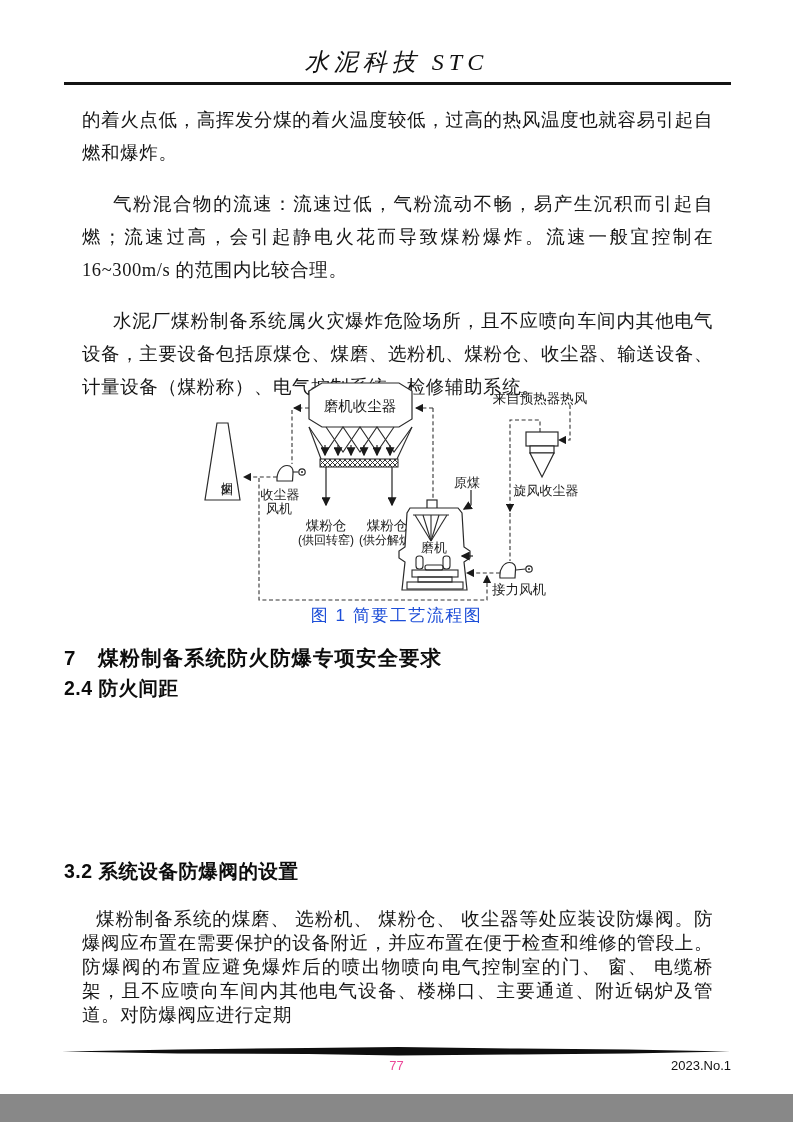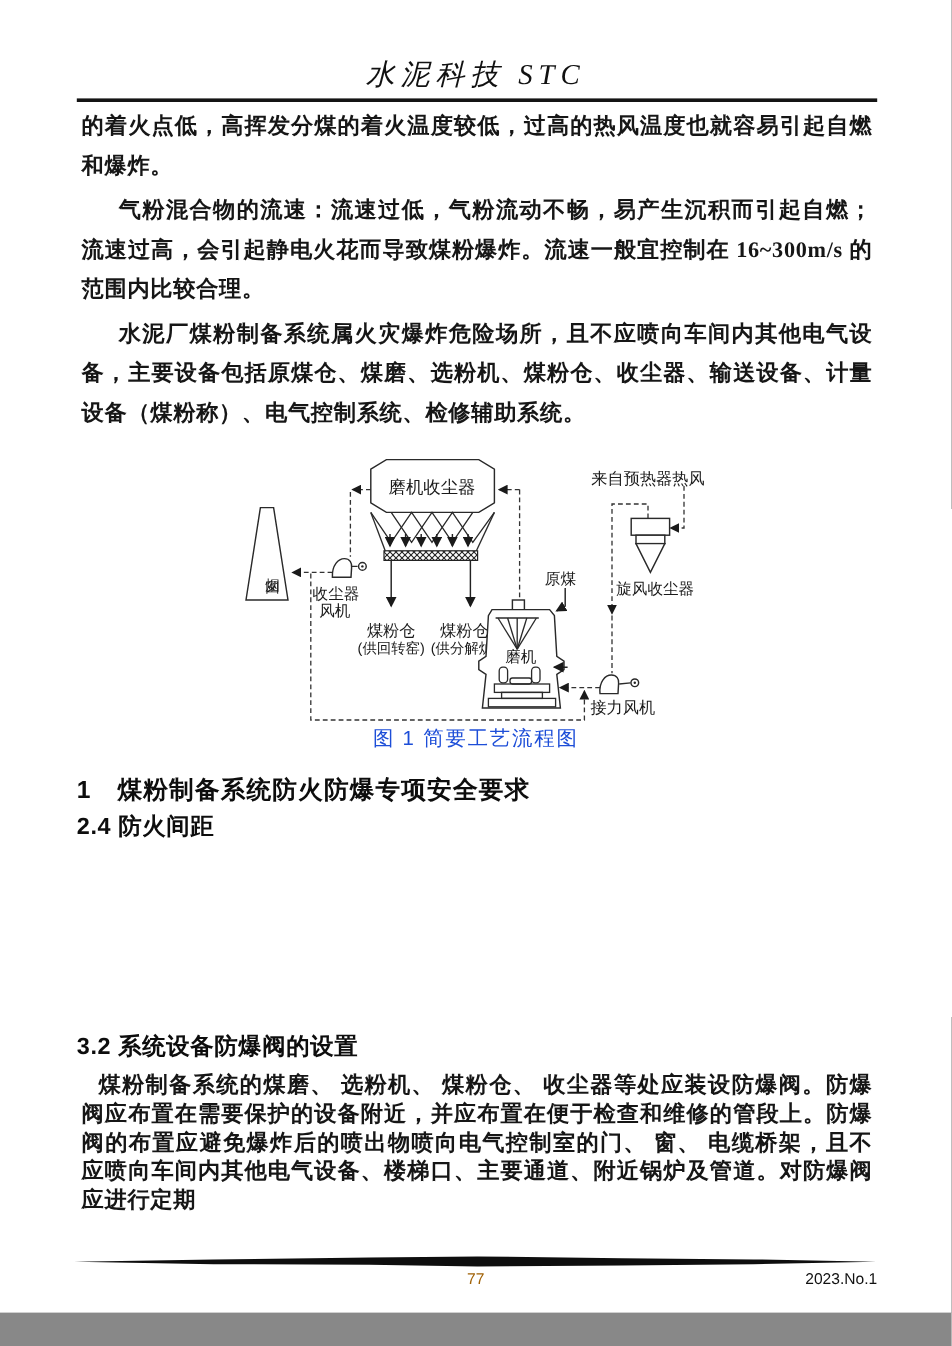--- a/index.html
+++ b/index.html
@@ -12,21 +12,21 @@
     position:absolute;top:46px;left:0;width:100%;text-align:center;
     font-size:24px;font-style:italic;letter-spacing:5px;color:#111;
     font-family:"Liberation Serif","DejaVu Serif",serif;
   }
   .top-rule{position:absolute;top:82px;left:64px;width:667px;height:3px;background:#141414;}
   .body-block{
     position:absolute;left:64px;width:667px;
     font-size:18.5px;line-height:33px;letter-spacing:0.6px;
     text-align:justify;color:#161616;
   }
-  .body-block p{margin:4px;text-align:justify;font-weight:bold;}
+  .body-block p{margin:18px;text-align:justify;}
   .ind{text-indent:31px;}
   .ind-sm{text-indent:14px;}
   .blk-top{top:86px;}
   .blk-31{top:708px;line-height:34px;}
   .blk-32{top:889px;line-height:24px;}
   .hd{
     position:absolute;left:64px;color:#0d0d0d;font-weight:bold;
     font-family:"Liberation Sans","DejaVu Sans",sans-serif;
   }
   .hd3{top:644px;font-size:20.5px;letter-spacing:1px;}
@@ -34,21 +34,21 @@
   .hd32{top:858px;font-size:19.5px;letter-spacing:0.5px;}
   .figure-svg{position:absolute;top:375px;left:140px;}
   .fig-caption{
     position:absolute;top:604px;left:0;width:100%;text-align:center;
     font-size:17px;letter-spacing:1.5px;color:#1d4ed8;
     font-family:"Liberation Sans","DejaVu Sans",sans-serif;
   }
   .footer-rule-svg{position:absolute;top:1044px;left:58px;}
   .footer-page{
     position:absolute;top:1058px;left:0;width:100%;text-align:center;
-    font-size:13px;color:#a16207;font-family:"Liberation Sans","DejaVu Sans",sans-serif;
+    font-size:13px;color:#ec4899;font-family:"Liberation Sans","DejaVu Sans",sans-serif;
   }
   .footer-issue{
     position:absolute;top:1058px;right:62px;
     font-size:13px;color:#111;font-family:"Liberation Sans","DejaVu Sans",sans-serif;
   }
   svg text{
     font-family:"Liberation Sans","DejaVu Sans",sans-serif;
     fill:#1a1a1a;
   }
   .vtext{writing-mode:vertical-rl;text-orientation:upright;letter-spacing:2px;}
@@ -166,21 +166,21 @@
 
     <path class="eq" d="M360,203 C359,193 364.5,187.5 369.5,187.5 C374,187.5 376,191 375.5,194.5 L375,203 Z"></path>
     <line class="ln" x1="376" y1="195" x2="385.5" y2="194"></line>
     <circle class="eq" cx="389" cy="194" r="3.2"></circle>
     <circle cx="389" cy="194" r="1" fill="#222"></circle>
     <text x="379" y="219" font-size="13.5" text-anchor="middle">接力风机</text>
   </svg>
 
   <div class="fig-caption">图 1 简要工艺流程图</div>
 
-  <div class="hd hd3">1　煤粉制备系统防火防爆专项安全要求</div>
+  <div class="hd hd3">7　煤粉制备系统防火防爆专项安全要求</div>
   <div class="hd hd31">2.4 防火间距</div>
 
 
   <div class="hd hd32">3.2 系统设备防爆阀的设置</div>
 
   <div class="body-block blk-32">
     <p class="ind-sm">煤粉制备系统的煤磨、 选粉机、 煤粉仓、 收尘器等处应装设防爆阀。防爆阀应布置在需要保护的设备附近，并应布置在便于检查和维修的管段上。防爆阀的布置应避免爆炸后的喷出物喷向电气控制室的门、 窗、 电缆桥架，且不应喷向车间内其他电气设备、楼梯口、主要通道、附近锅炉及管道。对防爆阀应进行定期</p>
   </div>
 
   <svg class="footer-rule-svg" width="676" height="14" viewBox="0 0 676 14">

